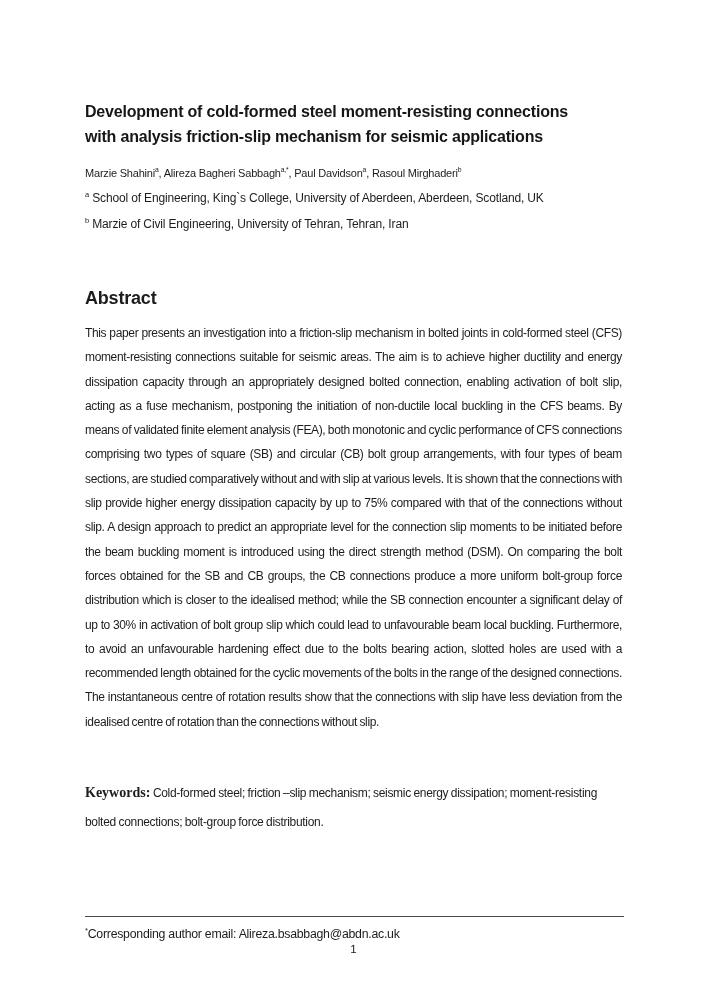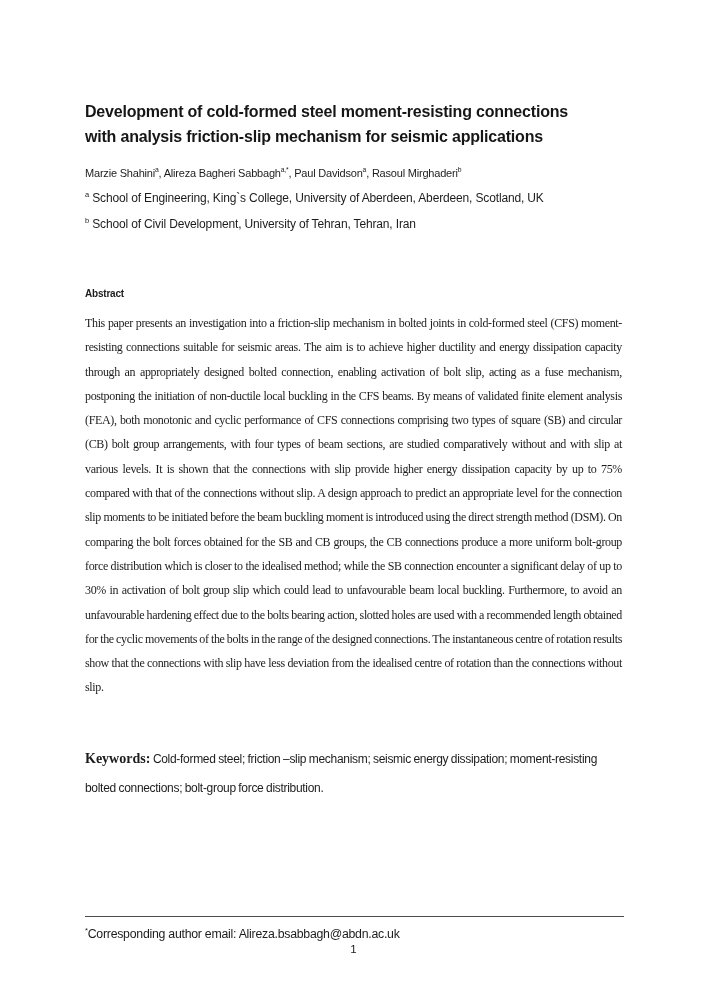--- a/index.html
+++ b/index.html
@@ -35,32 +35,31 @@
     font-size: 62%;
     line-height: 0;
   }
   .affiliation {
     margin: 12px 0 0 0;
     font-size: 12px;
     letter-spacing: -0.15px;
   }
   .abstract-heading {
     margin: 57px 0 12px 0;
-    font-size: 10px;
+    font-size: 18px;
     font-weight: bold;
     letter-spacing: -0.2px;
   }
   .abstract-body {
     margin: 10px 0 0 0;
     font-size: 12px;
     line-height: 24.3px;
     text-align: justify;
     letter-spacing: -0.35px;
     word-spacing: -0.6px;
-    font-family: Liberation Serif, serif;
   }
   .keywords {
     margin: 44px 0 0 0;
     font-size: 12px;
     line-height: 29px;
     letter-spacing: -0.3px;
     word-spacing: -0.5px;
   }
   .kw-label {
     font-family: "Liberation Serif", serif;
@@ -91,21 +90,21 @@
 <body>
 
 <div class="page">
 
   <h1 class="title"><span>Development of cold-formed steel moment-resisting connections</span><br><span>with analysis friction-slip mechanism for seismic applications</span></h1>
 
   <p class="authors"><span><span>Marzie Shahini</span><sup>a</sup></span><span>, </span><span><span>Alireza Bagheri Sabbagh</span><sup>a,*</sup></span><span>, </span><span><span>Paul Davidson</span><sup>a</sup></span><span>, </span><span><span>Rasoul Mirghaderi</span><sup>b</sup></span></p>
 
   <p class="affiliation"><sup>a</sup> <span>School of Engineering, King`s College, University of Aberdeen, Aberdeen, Scotland, UK</span></p>
 
-  <p class="affiliation"><sup>b</sup> <span>School of Civil Development, University of Tehran, Tehran, Iran</span></p>
+  <p class="affiliation"><sup>b</sup> <span>Marzie of Civil Engineering, University of Tehran, Tehran, Iran</span></p>
 
   <h2 class="abstract-heading">Abstract</h2>
 
   <p class="abstract-body">This paper presents an investigation into a friction-slip mechanism in bolted joints in cold-formed steel (CFS) moment-resisting connections suitable for seismic areas. The aim is to achieve higher ductility and energy dissipation capacity through an appropriately designed bolted connection, enabling activation of bolt slip, acting as a fuse mechanism, postponing the initiation of non-ductile local buckling in the CFS beams. By means of validated finite element analysis (FEA), both monotonic and cyclic performance of CFS connections comprising two types of square (SB) and circular (CB) bolt group arrangements, with four types of beam sections, are studied comparatively without and with slip at various levels. It is shown that the connections with slip provide higher energy dissipation capacity by up to 75% compared with that of the connections without slip. A design approach to predict an appropriate level for the connection slip moments to be initiated before the beam buckling moment is introduced using the direct strength method (DSM). On comparing the bolt forces obtained for the SB and CB groups, the CB connections produce a more uniform bolt-group force distribution which is closer to the idealised method; while the SB connection encounter a significant delay of up to 30% in activation of bolt group slip which could lead to unfavourable beam local buckling. Furthermore, to avoid an unfavourable hardening effect due to the bolts bearing action, slotted holes are used with a recommended length obtained for the cyclic movements of the bolts in the range of the designed connections. The instantaneous centre of rotation results show that the connections with slip have less deviation from the idealised centre of rotation than the connections without slip.</p>
 
   <p class="keywords"><span class="kw-label">Keywords:</span> <span>Cold-formed steel; friction –slip mechanism; seismic energy dissipation; moment-resisting bolted connections; bolt-group force distribution.</span></p>
 
   <div class="footnote"><sup>*</sup><span>Corresponding author email:</span> <span>Alireza.bsabbagh@abdn.ac.uk</span></div>
 
   <div class="page-number">1</div>

